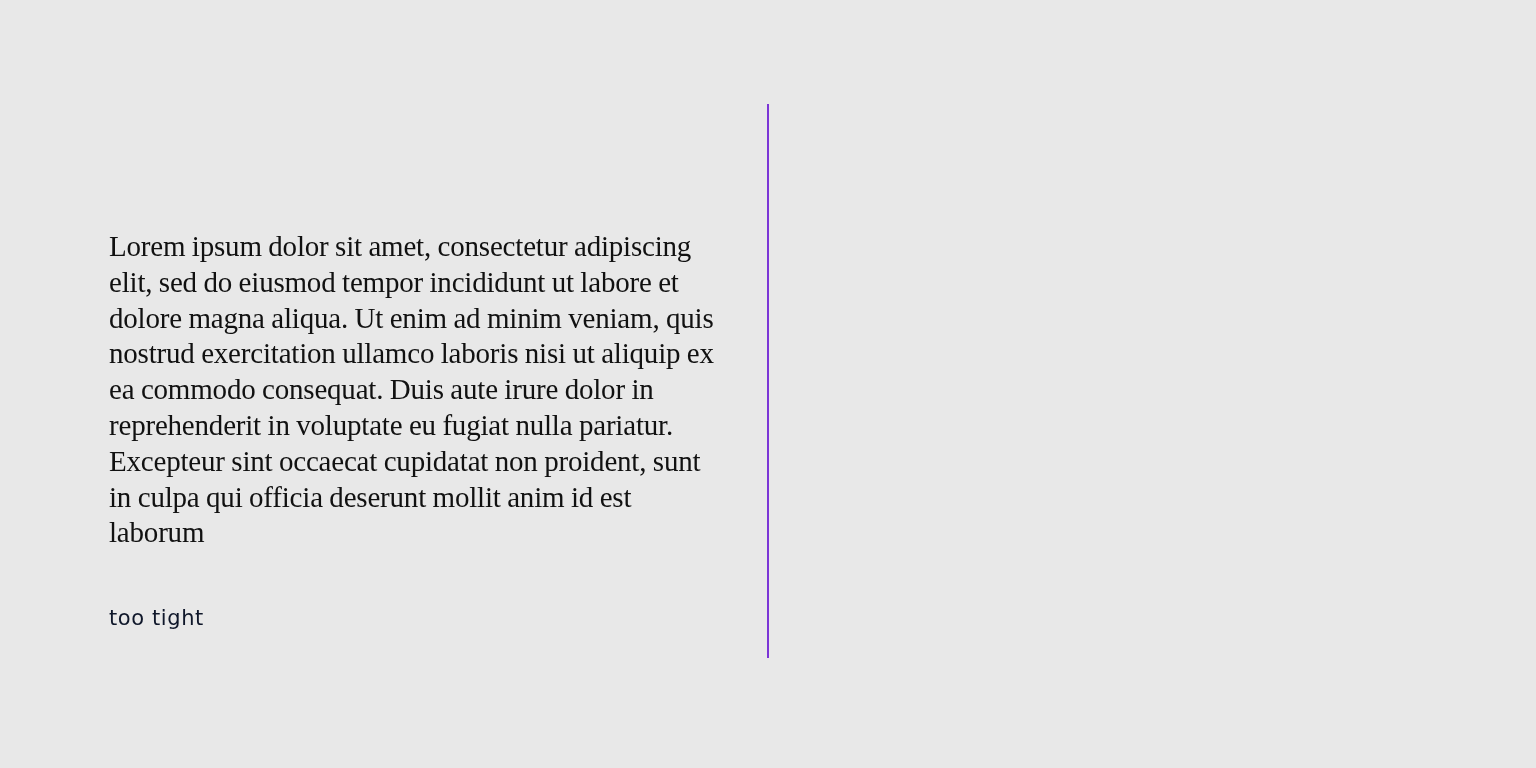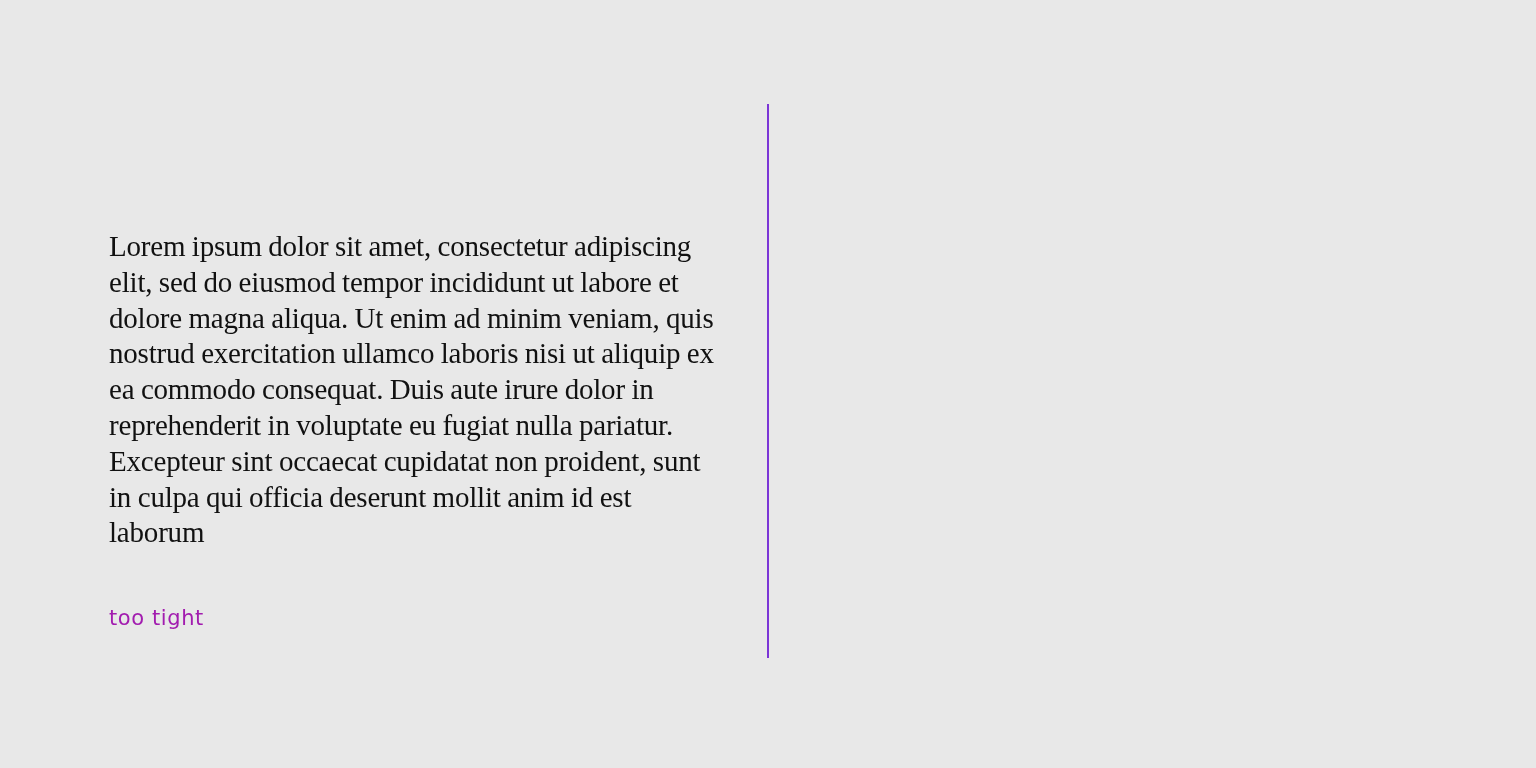--- a/index.html
+++ b/index.html
@@ -54,21 +54,21 @@
     line-height: 35.8px;
     letter-spacing: -0.2px;
     word-spacing: -0.5px;
   }
   .caption {
     position: absolute;
     top: 606px;
     font-family: "DejaVu Sans", sans-serif;
     font-size: 21px;
     letter-spacing: 0.6px;
-    color: #a21caf;
+    color: #0f172a;
   }
   .caption-left { left: 109px; }
 </style>
 </head>
 <body>
 
 <div class="stage">
 
   <div class="panel panel-left">
     <p class="sample sample-tight">Lorem ipsum dolor sit amet, consectetur adipiscing elit, sed do eiusmod tempor incididunt ut labore et dolore magna aliqua. Ut enim ad minim veniam, quis nostrud exercitation ullamco laboris nisi ut aliquip ex ea commodo consequat. Duis aute irure dolor in reprehenderit in voluptate eu fugiat nulla pariatur. Excepteur sint occaecat cupidatat non proident, sunt in culpa qui officia deserunt mollit anim id est laborum</p>

